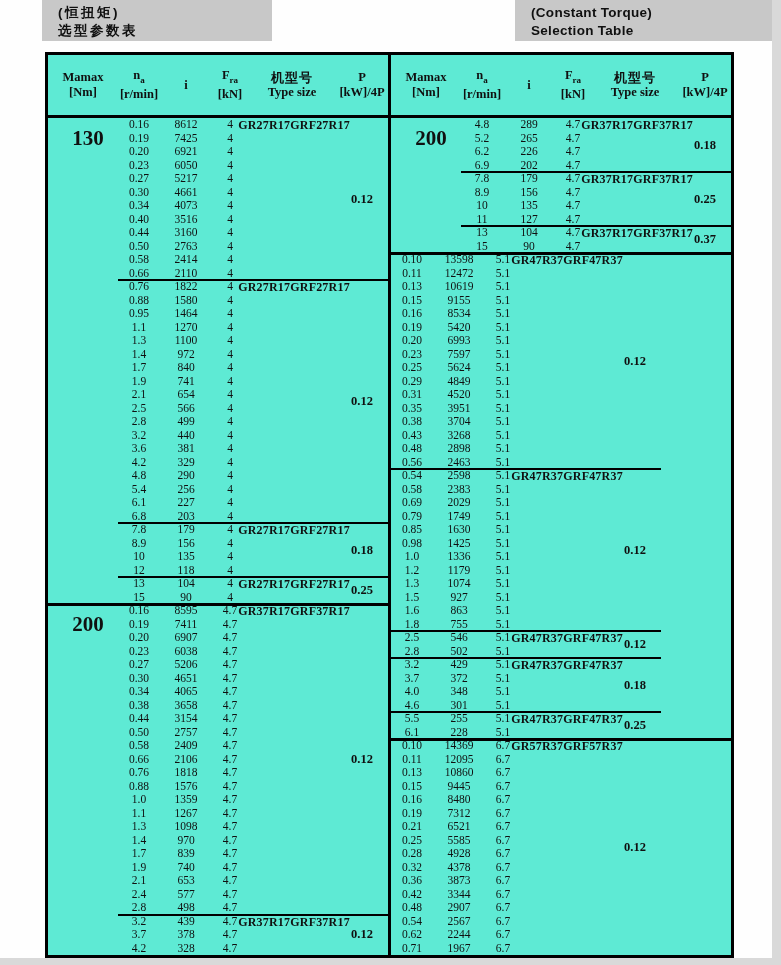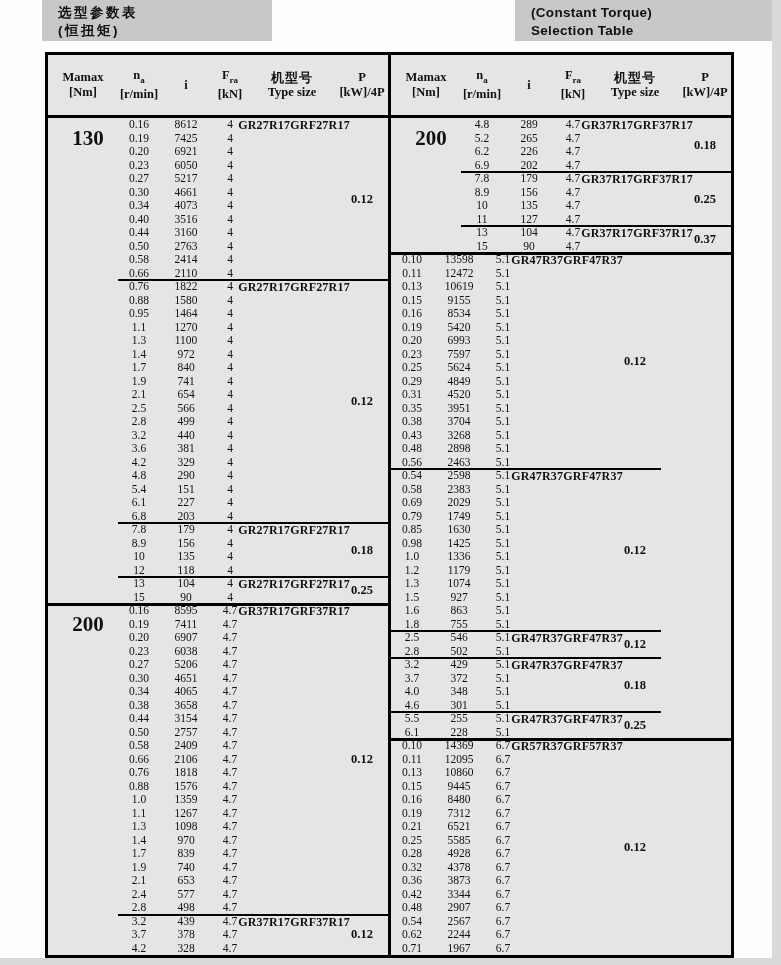--- a/index.html
+++ b/index.html
@@ -8,21 +8,21 @@
   .edge-right  { position:absolute; right:0; top:0; width:9px; height:100%; background:#d9d9d9; }
   .edge-bottom { position:absolute; left:0; bottom:0; width:100%; height:7px; background:#d9d9d9; }
 
   .titlebox { position:absolute; top:0; height:41px; background:#c8c8c8;
               font-family:"Liberation Sans", sans-serif; font-weight:bold; font-size:13.5px;
               line-height:18px; padding:4px 0 0 16px; box-sizing:border-box; }
   .titlebox.cn { left:42px;  width:230px; letter-spacing:2.5px; }
   .titlebox.en { left:515px; width:257px; letter-spacing:0.3px; }
 
   .seltable { position:absolute; left:45px; top:52px; width:689px; height:906px;
-              border:3px solid #000; box-sizing:border-box; background:#e5e5e5; }
+              border:3px solid #000; box-sizing:border-box; background:#5eead4; }
   .inner   { position:relative; width:683px; height:900px; overflow:hidden; }
   .divider { position:absolute; left:340px; top:0; width:3px; height:100%; background:#000; z-index:3; }
   .half { position:absolute; top:0; width:340px; height:100%; }
   .half.left  { left:0; }
   .half.right { left:343px; }
 
   .hrow { height:60px; border-bottom:3px solid #000;
           display:grid; grid-template-columns:70px 42px 52px 36px 88px 52px; }
   .hcell { display:flex; flex-direction:column; justify-content:center; align-items:center;
            text-align:center; font-weight:bold; font-size:12.5px; line-height:15px; }
@@ -45,22 +45,22 @@
               box-sizing:border-box; letter-spacing:0.2px; }
   .pcell { width:52px; display:flex; align-items:center; justify-content:center;
            font-weight:bold; font-size:12.5px; }
 </style>
 </head>
 <body>
 
 <div class="page">
 
   <div class="titlebox cn">
+    <div>(恒扭矩)</div>
     <div>选型参数表</div>
-    <div>(恒扭矩)</div>
   </div>
   <div class="titlebox en">
     <div>(Constant Torque)</div>
     <div>Selection Table</div>
   </div>
 
   <div class="seltable">
     <div class="inner">
       <div class="divider"></div>
 
@@ -180,21 +180,21 @@
                     <span>3.6</span>
                     <span>381</span>
                     <span>4</span>
                     <span>4.2</span>
                     <span>329</span>
                     <span>4</span>
                     <span>4.8</span>
                     <span>290</span>
                     <span>4</span>
                     <span>5.4</span>
-                    <span>151</span>
+                    <span>256</span>
                     <span>4</span>
                     <span>6.1</span>
                     <span>227</span>
                     <span>4</span>
                     <span>6.8</span>
                     <span>203</span>
                     <span>4</span>
                   </div>
                   <div class="typecell">
                     <div>GR27R17</div>

